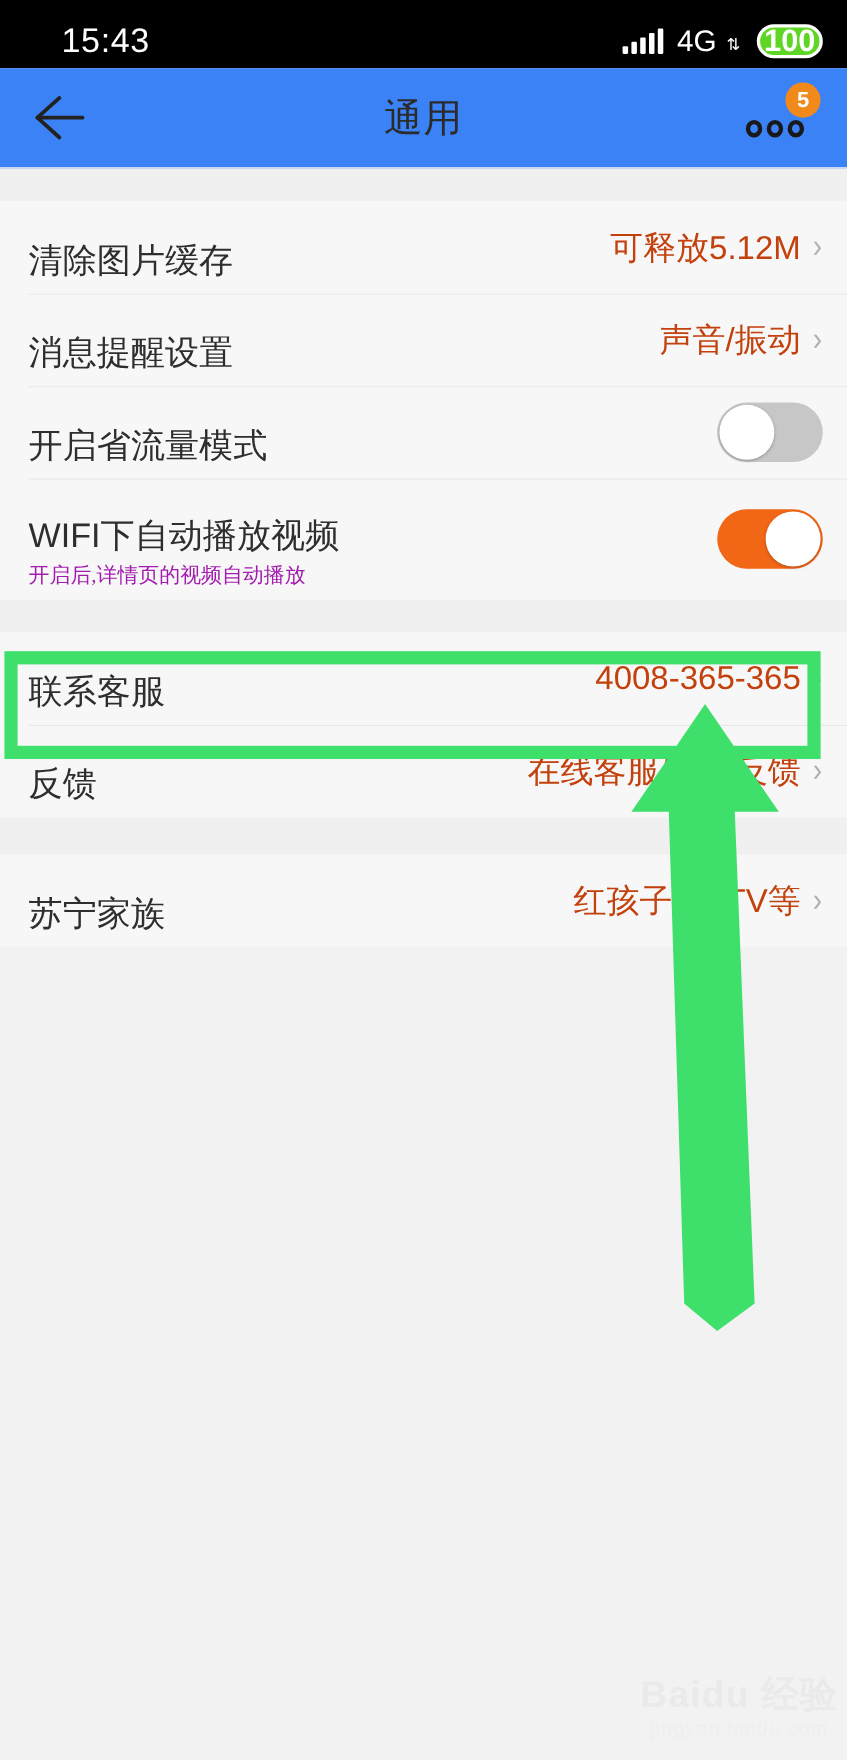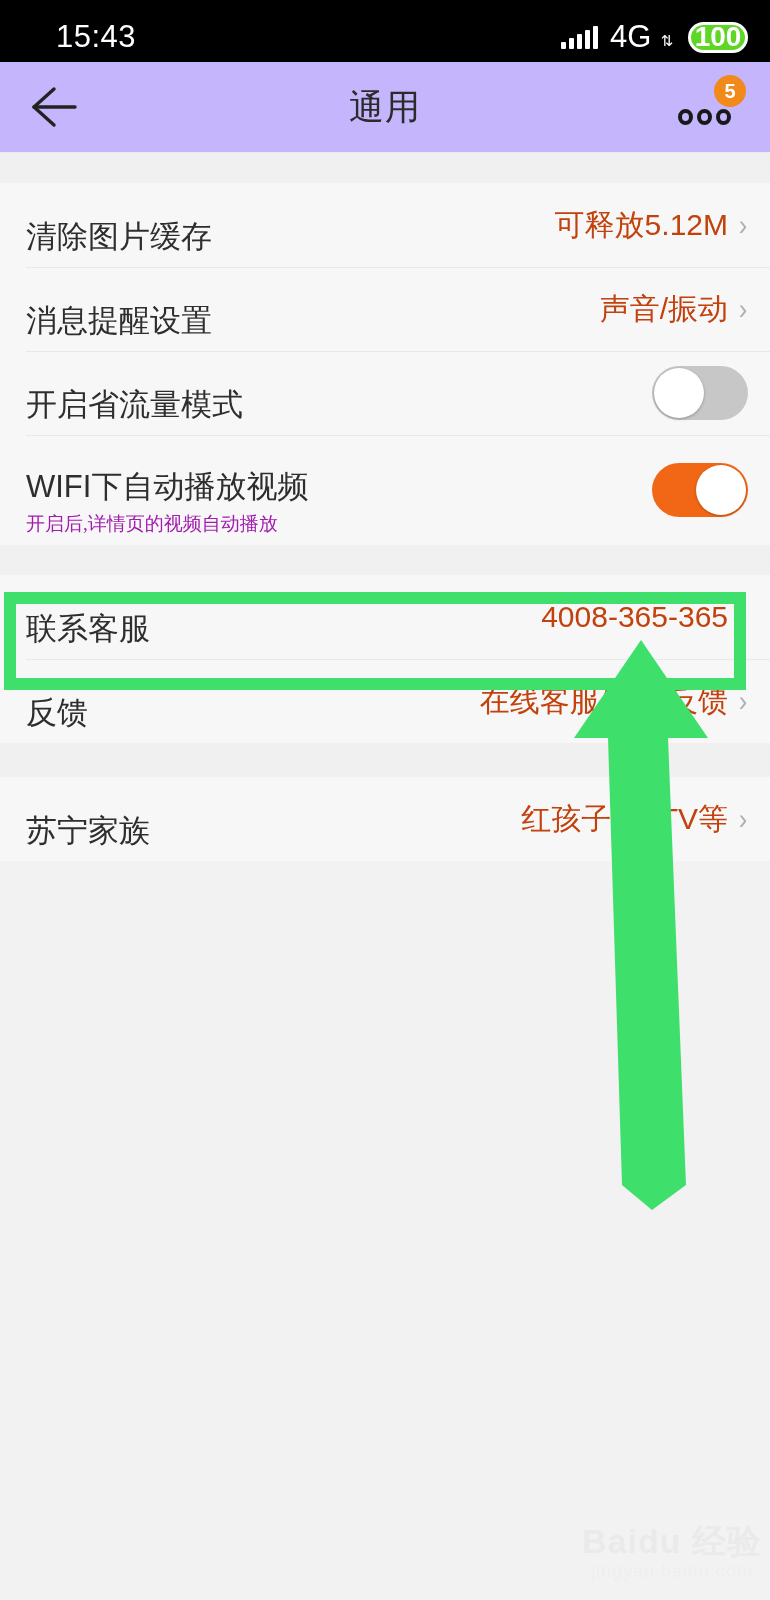--- a/index.html
+++ b/index.html
@@ -52,21 +52,21 @@
     width: 5px;
     background: #ffffff;
     border-radius: 1px;
   }
   .signal-bars i:nth-child(1) { height: 7px; }
   .signal-bars i:nth-child(2) { height: 11px; }
   .signal-bars i:nth-child(3) { height: 15px; }
   .signal-bars i:nth-child(4) { height: 19px; }
   .signal-bars i:nth-child(5) { height: 23px; }
   .net-type {
-    font-size: 31px;
+    font-size: 27px;
     color: #ffffff;
     letter-spacing: 0px;
     margin-left: 4px;
     text-align: center;
   }
   .net-arrows {
     font-size: 15px;
     color: #ffffff;
     margin-left: 1px;
     line-height: 1;
@@ -89,21 +89,21 @@
     font-size: 28px;
     font-weight: bold;
     color: #ffffff;
     line-height: 1;
   }
 
   
   .navbar {
     position: relative;
     height: 90px;
-    background: #c4b5fd;
+    background: #3b82f6;
     display: flex;
     align-items: center;
     border-bottom: 1px solid #ebebeb;
   }
   .nav-back {
     position: absolute;
     left: 26px;
     top: 50%;
     transform: translateY(-50%);
     width: 56px;

